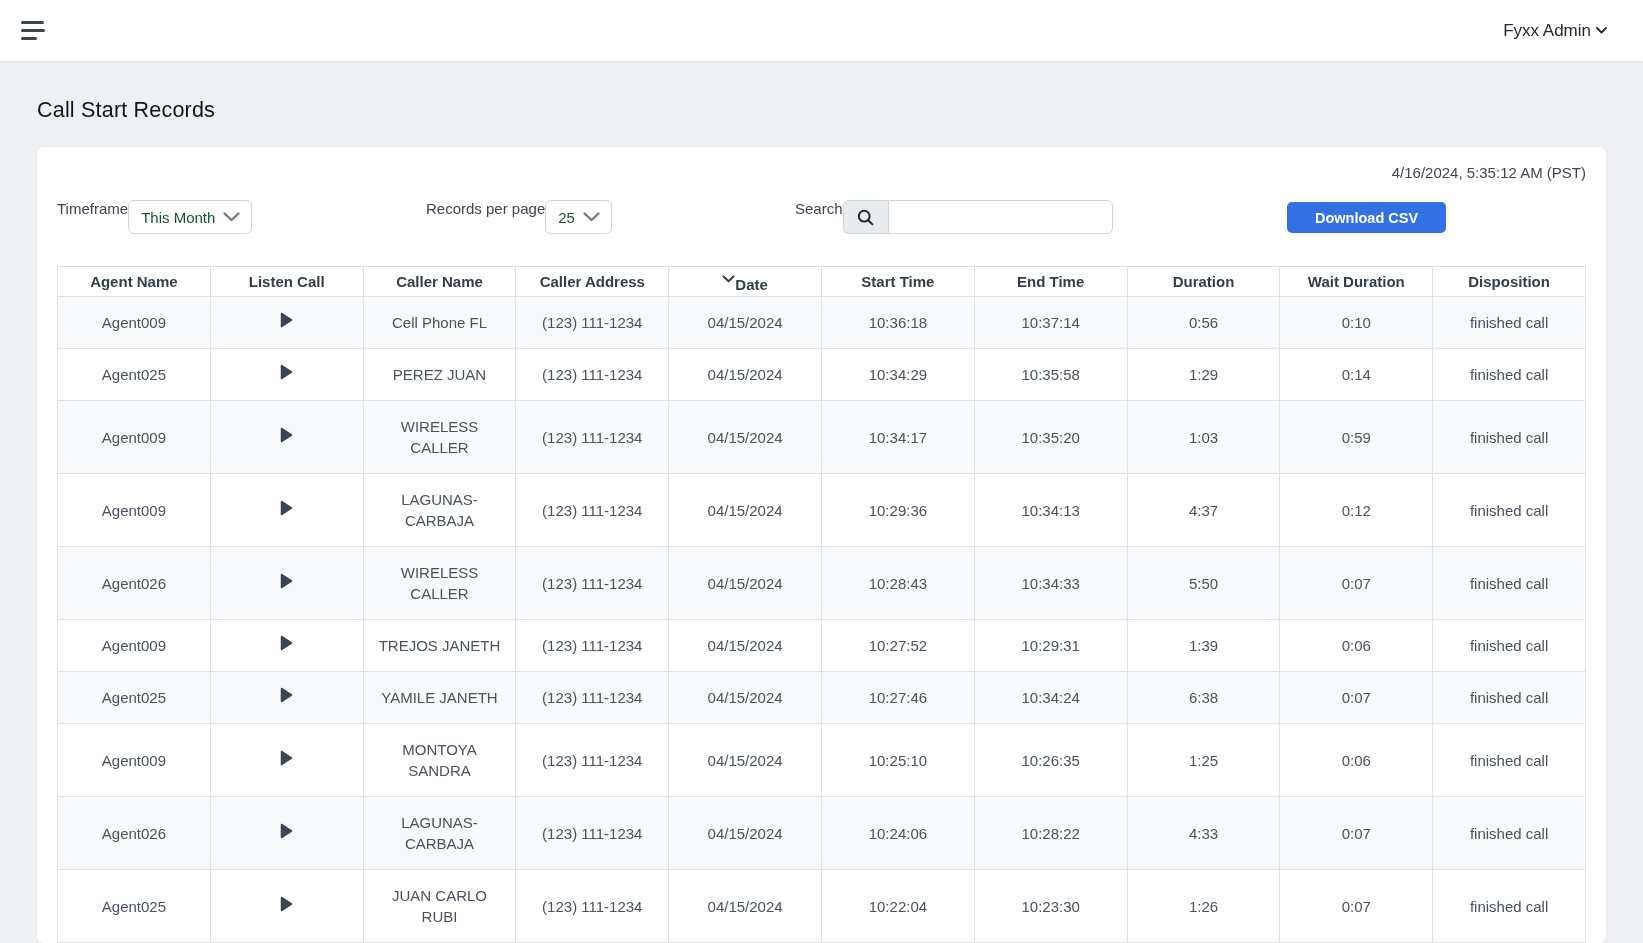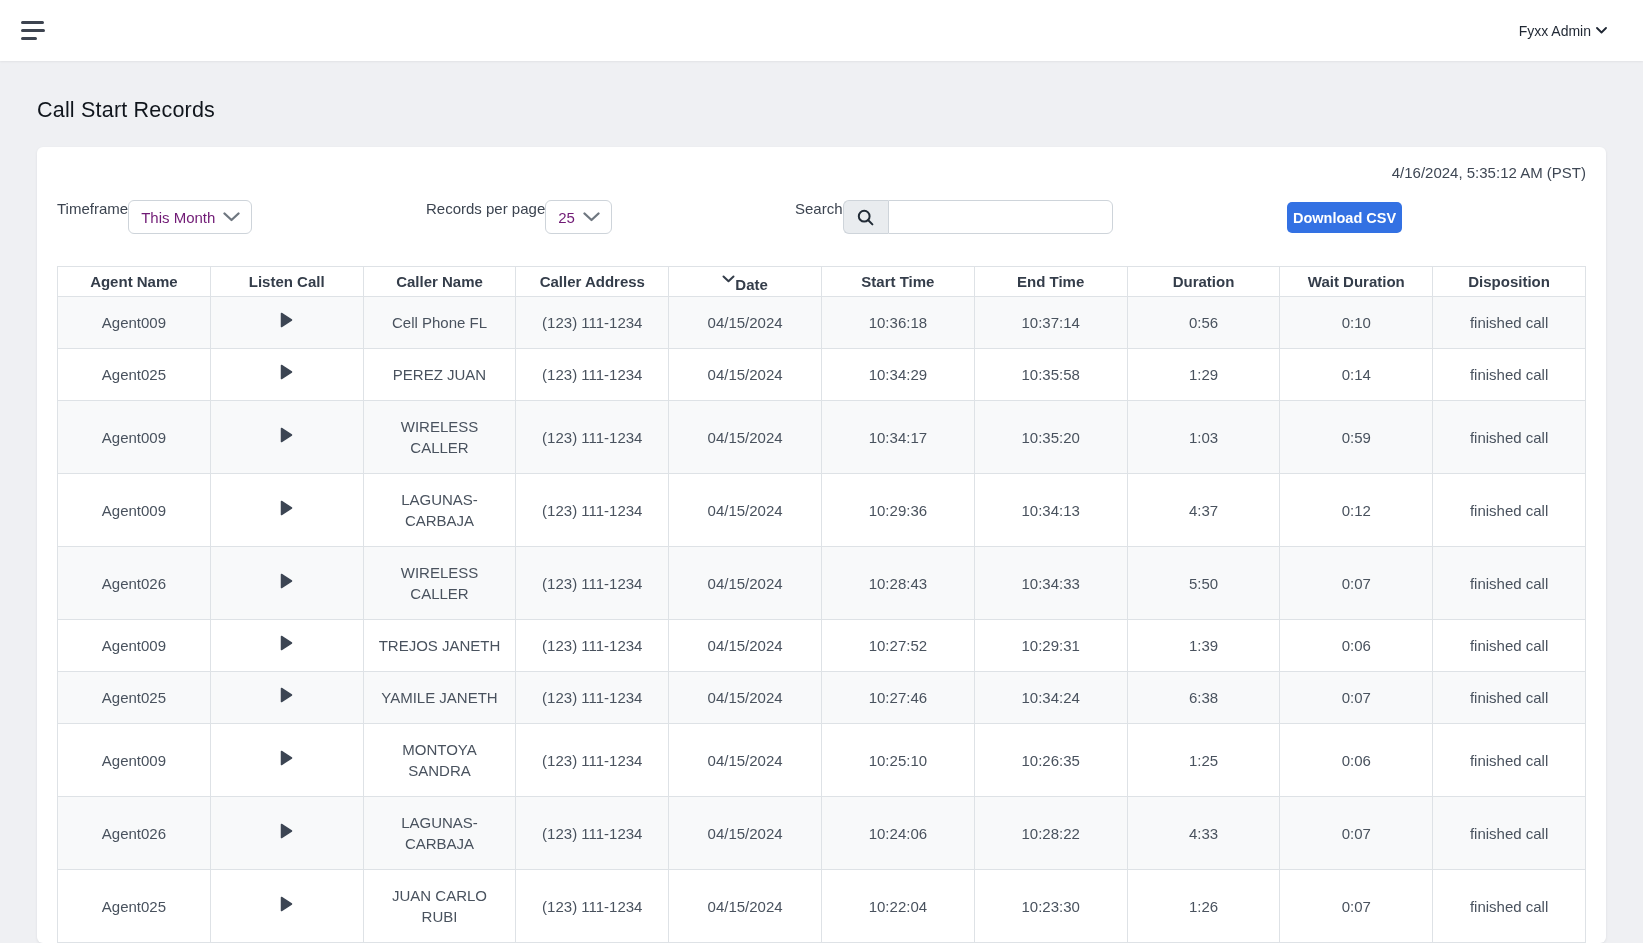--- a/index.html
+++ b/index.html
@@ -22,21 +22,21 @@
     background: none; border: none; padding: 2px 0; cursor: pointer;
     display: flex; flex-direction: column; gap: 5px; align-items: flex-start;
   }
   .menu-btn .bar { height: 3px; border-radius: 2px; background: #3d4450; }
   .menu-btn .b1 { width: 23px; }
   .menu-btn .b2 { width: 24px; }
   .menu-btn .b3 { width: 16px; }
   .user-menu {
     background: none; border: none; cursor: pointer;
     display: flex; align-items: center; gap: 5px;
-    font-family: inherit; font-size: 14px; color: #1f2733;
+    font-family: inherit; font-size: 17px; color: #1f2733;
   }
 
   
   .content { padding: 0 37px; }
   .page-title {
     margin: 37px 0 0 0;
     font-size: 21.5px; font-weight: 500; color: #10151c; letter-spacing: .2px;
   }
   .card {
     margin-top: 24px; background: #ffffff; border-radius: 6px;
@@ -49,38 +49,38 @@
   .filters { display: flex; align-items: flex-end; margin-top: 20px; }
   .fg { display: flex; }
   .fg .fg-label { font-size: 15px; color: #3c4450; margin-bottom: 7px; }
   .fg-timeframe { width: 343px; margin-right: 26px; }
   .fg-records   { width: 344px; margin-right: 25px; }
   .fg-search    { width: 468px; margin-right: 24px; }
   .select {
     position: relative; height: 34px;
     border: 1px solid #ced4da; border-radius: 6px; background: #fff;
     display: flex; align-items: center;
-    padding: 0 36px 0 12px; font-size: 15px; color: #701a75; cursor: pointer;
+    padding: 0 36px 0 12px; font-size: 15px; color: #14532d; cursor: pointer;
   }
   .select .chev { position: absolute; right: 11px; top: 50%; transform: translateY(-50%); line-height: 0; }
   .search-group { display: flex; height: 34px; }
   .search-addon {
     width: 45px; background: #e9ecef;
     border: 1px solid #ced4da; border-right: 0;
     border-radius: 6px 0 0 6px;
     display: flex; align-items: center; justify-content: center;
   }
   .search-input {
     flex: 1; min-width: 0;
     border: 1px solid #ced4da; border-radius: 0 6px 6px 0;
     font-family: inherit; font-size: 15px; color: #1f2733;
     padding: 0 12px; outline: none; background: #fff;
   }
   .download-btn {
-    height: 31px; margin-bottom: 1px; padding: 0 6px;
+    height: 31px; margin-bottom: 1px; padding: 0 28px;
     background: #3371e3; color: #ffffff;
     border: none; border-radius: 5px; cursor: pointer;
     font-family: inherit; font-size: 14.5px; font-weight: 700;
   }
 
   
   .records-table {
     width: 100%; margin-top: 32px;
     border-collapse: collapse; table-layout: fixed;
   }

